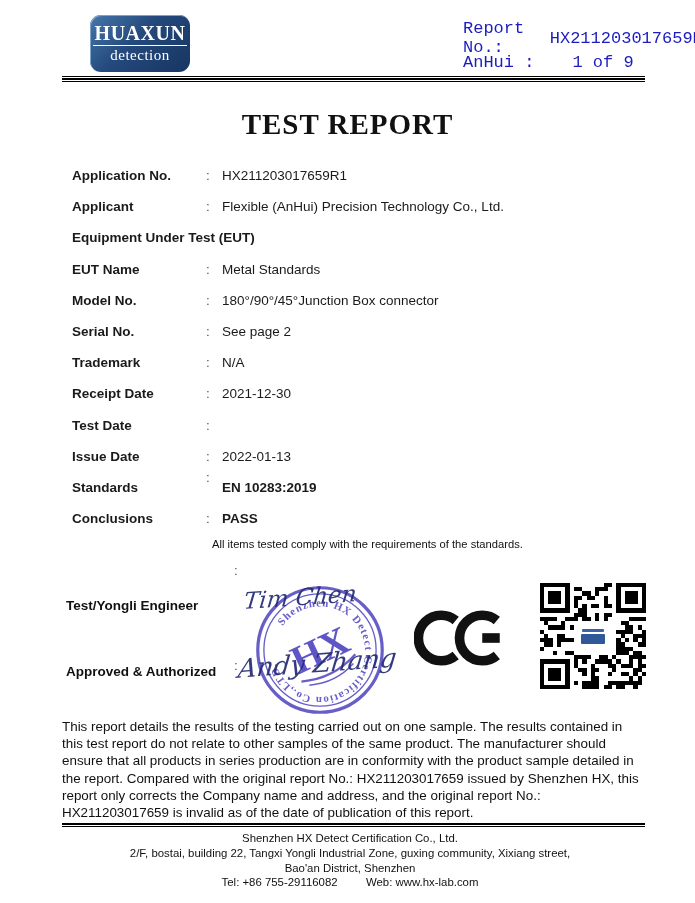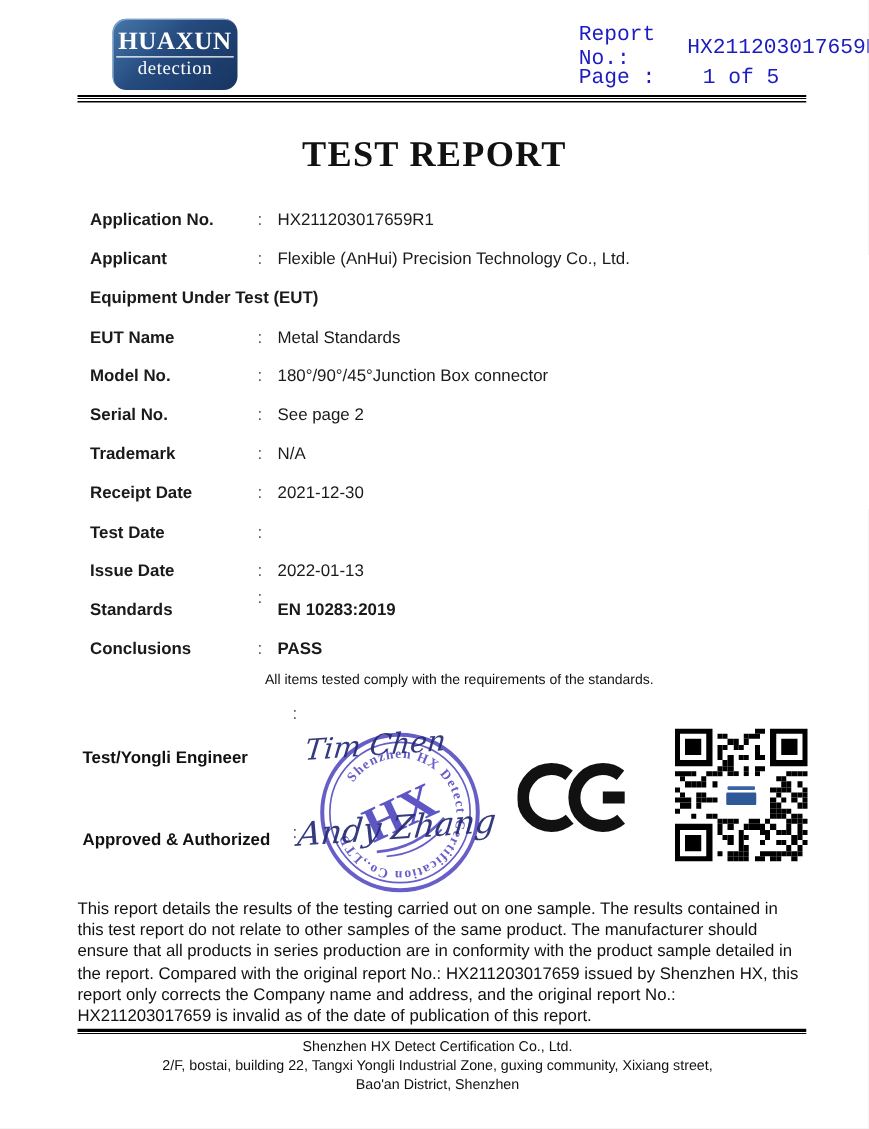--- a/index.html
+++ b/index.html
@@ -89,22 +89,22 @@
   <div class="logo">
     <div class="l1">HUAXUN</div>
     <div class="l2">detection</div>
   </div>
   <div class="hdr-meta">
     <div class="row">
       <span>Report No.:</span>&nbsp;
       <span>HX211203017659R1</span>
     </div>
     <div class="row">
-      <span>Page :</span>
-      <span class="pv">1 of 5</span>
+      <span>AnHui :</span>
+      <span class="pv">1 of 9</span>
     </div>
   </div>
   <div class="rule-top"></div>
 
   <div class="title">TEST REPORT</div>
 
   <div class="fields">
       <div class="frow">
         <span class="lab">Application No.</span>
         <span class="col">:</span>
@@ -385,15 +385,20 @@
     </div>
   </div>
 
   <div class="disclaimer">This report details the results of the testing carried out on one sample. The results contained in this test report do not relate to other samples of the same product. The manufacturer should ensure that all products in series production are in conformity with the product sample detailed in the report. Compared with the original report No.: HX211203017659 issued by Shenzhen HX, this report only corrects the Company name and address, and the original report No.: HX211203017659 is invalid as of the date of publication of this report.</div>
 
   <div class="rule-bottom"></div>
   <div class="footer">
     <div>Shenzhen HX Detect Certification Co., Ltd.</div>
     <div>2/F, bostai, building 22, Tangxi Yongli Industrial Zone, guxing community, Xixiang street,</div>
     <div>Bao'an District, Shenzhen</div>
+    <div>
+      <span>Tel: +86 755-29116082</span>
+      <span style="display:inline-block;width:22px;"></span>
+      <span>Web: www.hx-lab.com</span>
+    </div>
   </div>
 
 </div>
 
 </body></html>

